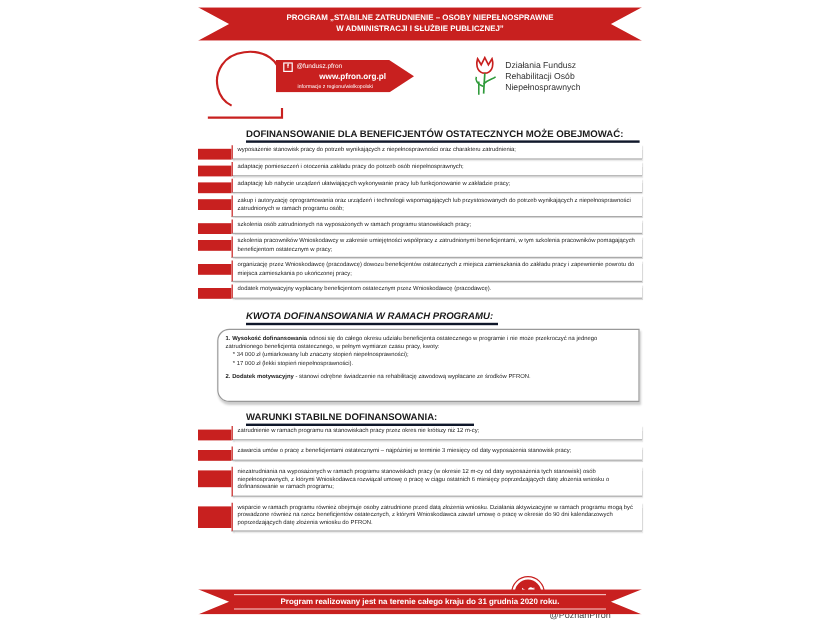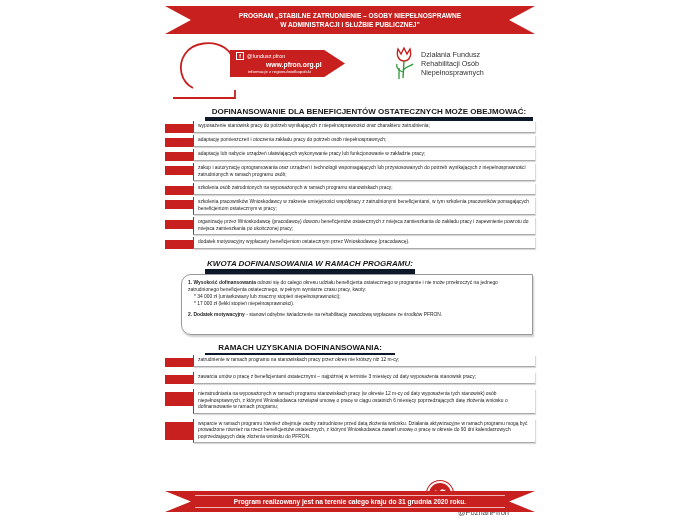--- a/index.html
+++ b/index.html
@@ -35,21 +35,21 @@
     .pointer .url { font-weight: bold; font-size: 6.8px; margin-left: 30px; margin-top: 1px; }
     .pointer .info { font-size: 4.3px; margin-left: 12px; margin-top: 1px; }
 
     .logo { position: absolute; left: 228px; top: 46px; display: flex; align-items: center; gap: 6px; }
     .logo svg { width: 22px; height: 34px; }
     .logo .logo-text { font-size: 7.2px; line-height: 9px; color: #333; }
 
     
     .section-title {
       position: absolute; font-weight: bold; font-size: 8px; color: #1a1a1a;
-      border-bottom: 5px solid #0f172a; padding-bottom: 1px; text-align: center;
+      border-bottom: 2px solid #0f172a; padding-bottom: 1px;
     }
 
     
     .tab-list { position: absolute; left: 0; width: 370px; }
     .tab-row { position: relative; display: flex; margin-bottom: 2px; }
     .tab-red { width: 28px; background: #c8201f; flex-shrink: 0; margin-top: 3px; height: 9px; }
     .tab-box {
       flex: 1; border-left: 1.5px solid #c8201f; border-bottom: 1px solid #aaa;
       background: #fff; font-size: 4.9px; line-height: 6.5px; padding: 2px 4px 2px 4px;
       box-shadow: 1px 1px 1px rgba(0,0,0,0.15);
@@ -150,21 +150,21 @@
   <div class="section-title" style="left:40px; top:259px; width:210px;font-style:italic;">KWOTA DOFINANSOWANIA W RAMACH PROGRAMU:</div>
 
   <div class="amount-box">
     <div><b>1. Wysokość dofinansowania</b><span> odnosi się do całego okresu udziału beneficjenta ostatecznego w programie i nie może przekroczyć na jednego zatrudnionego beneficjenta ostatecznego, w pełnym wymiarze czasu pracy, kwoty:</span></div>
     <div class="bullet">* 34 000 zł (umiarkowany lub znaczny stopień niepełnosprawności);</div>
     <div class="bullet">* 17 000 zł  (lekki stopień niepełnosprawności).</div>
     <div class="gap"></div>
     <div><b>2. Dodatek motywacyjny</b><span> - stanowi odrębne świadczenie na rehabilitację zawodową wypłacane ze środków PFRON.</span></div>
   </div>
 
-  <div class="section-title" style="left:40px; top:343px; width:190px;">RAMACH UZYSKANIA DOFINANSOWANIA:</div>
+  <div class="section-title" style="left:40px; top:343px; width:190px;">WARUNKI STABILNE DOFINANSOWANIA:</div>
 
   <div class="tab-list" style="top:355px;">
     <div class="tab-row" style="margin-bottom:5px;">
         <div class="tab-red"></div>
         <div class="tab-box">zatrudnienie w ramach programu na stanowiskach pracy przez okres nie krótszy niż 12 m-cy;</div>
       </div>
     <div class="tab-row" style="margin-bottom:5px;">
         <div class="tab-red"></div>
         <div class="tab-box">zawarcia umów o pracę z beneficjentami ostatecznymi – najpóźniej w terminie 3 miesięcy od daty wyposażenia stanowisk pracy;</div>
       </div>

